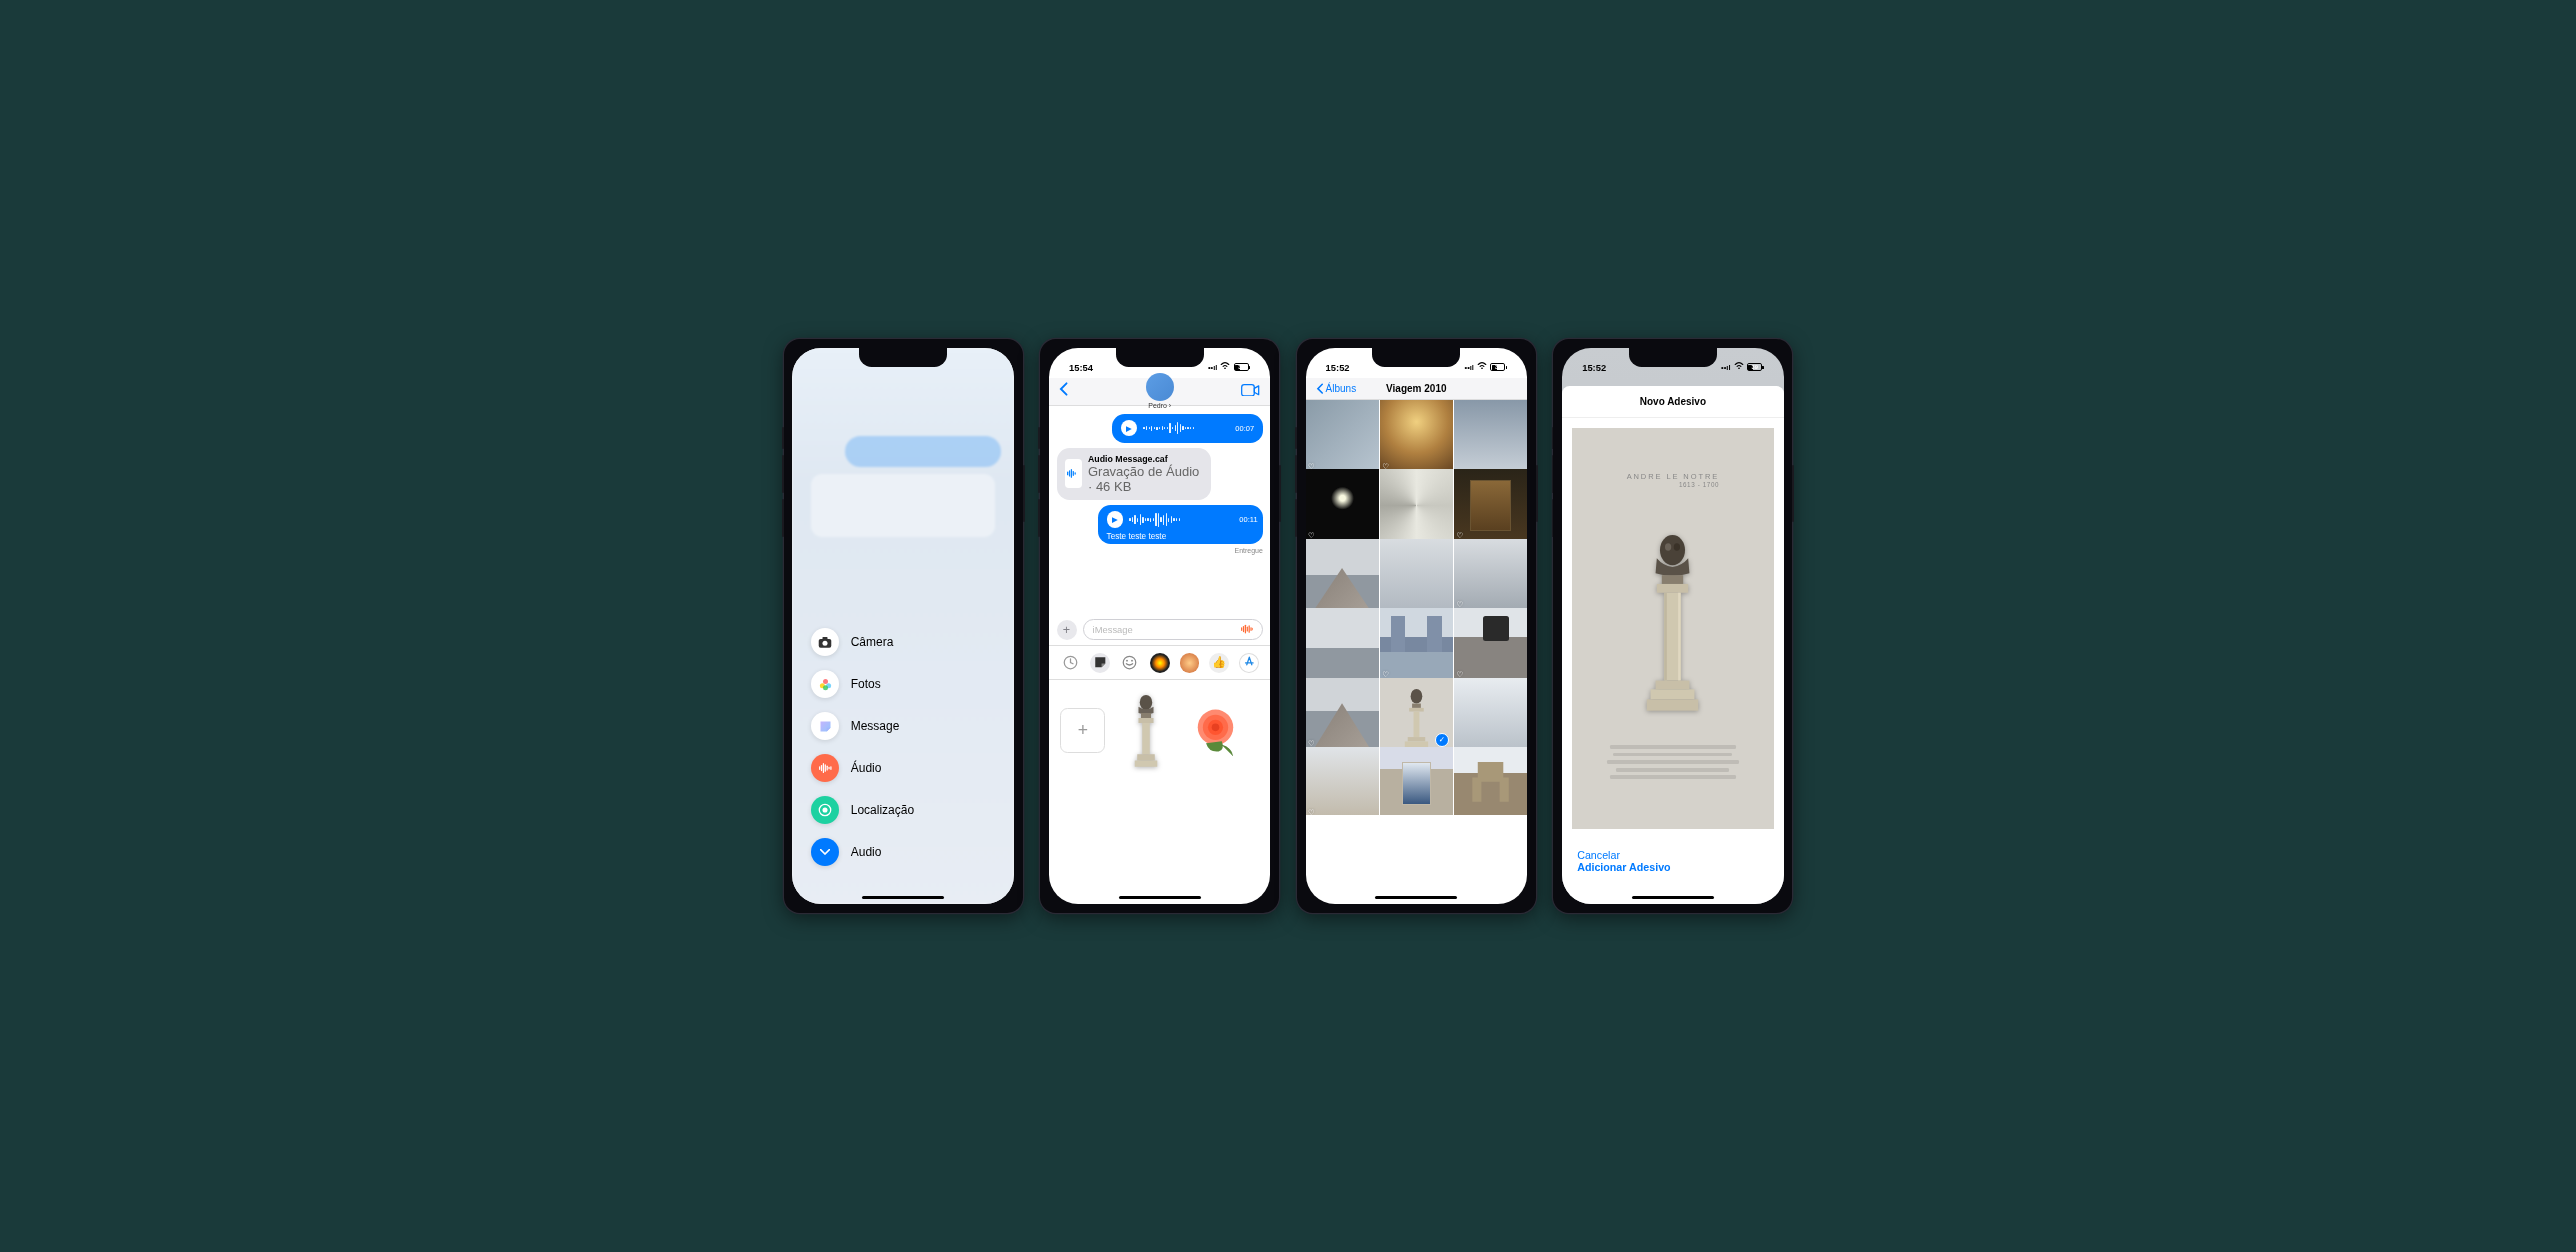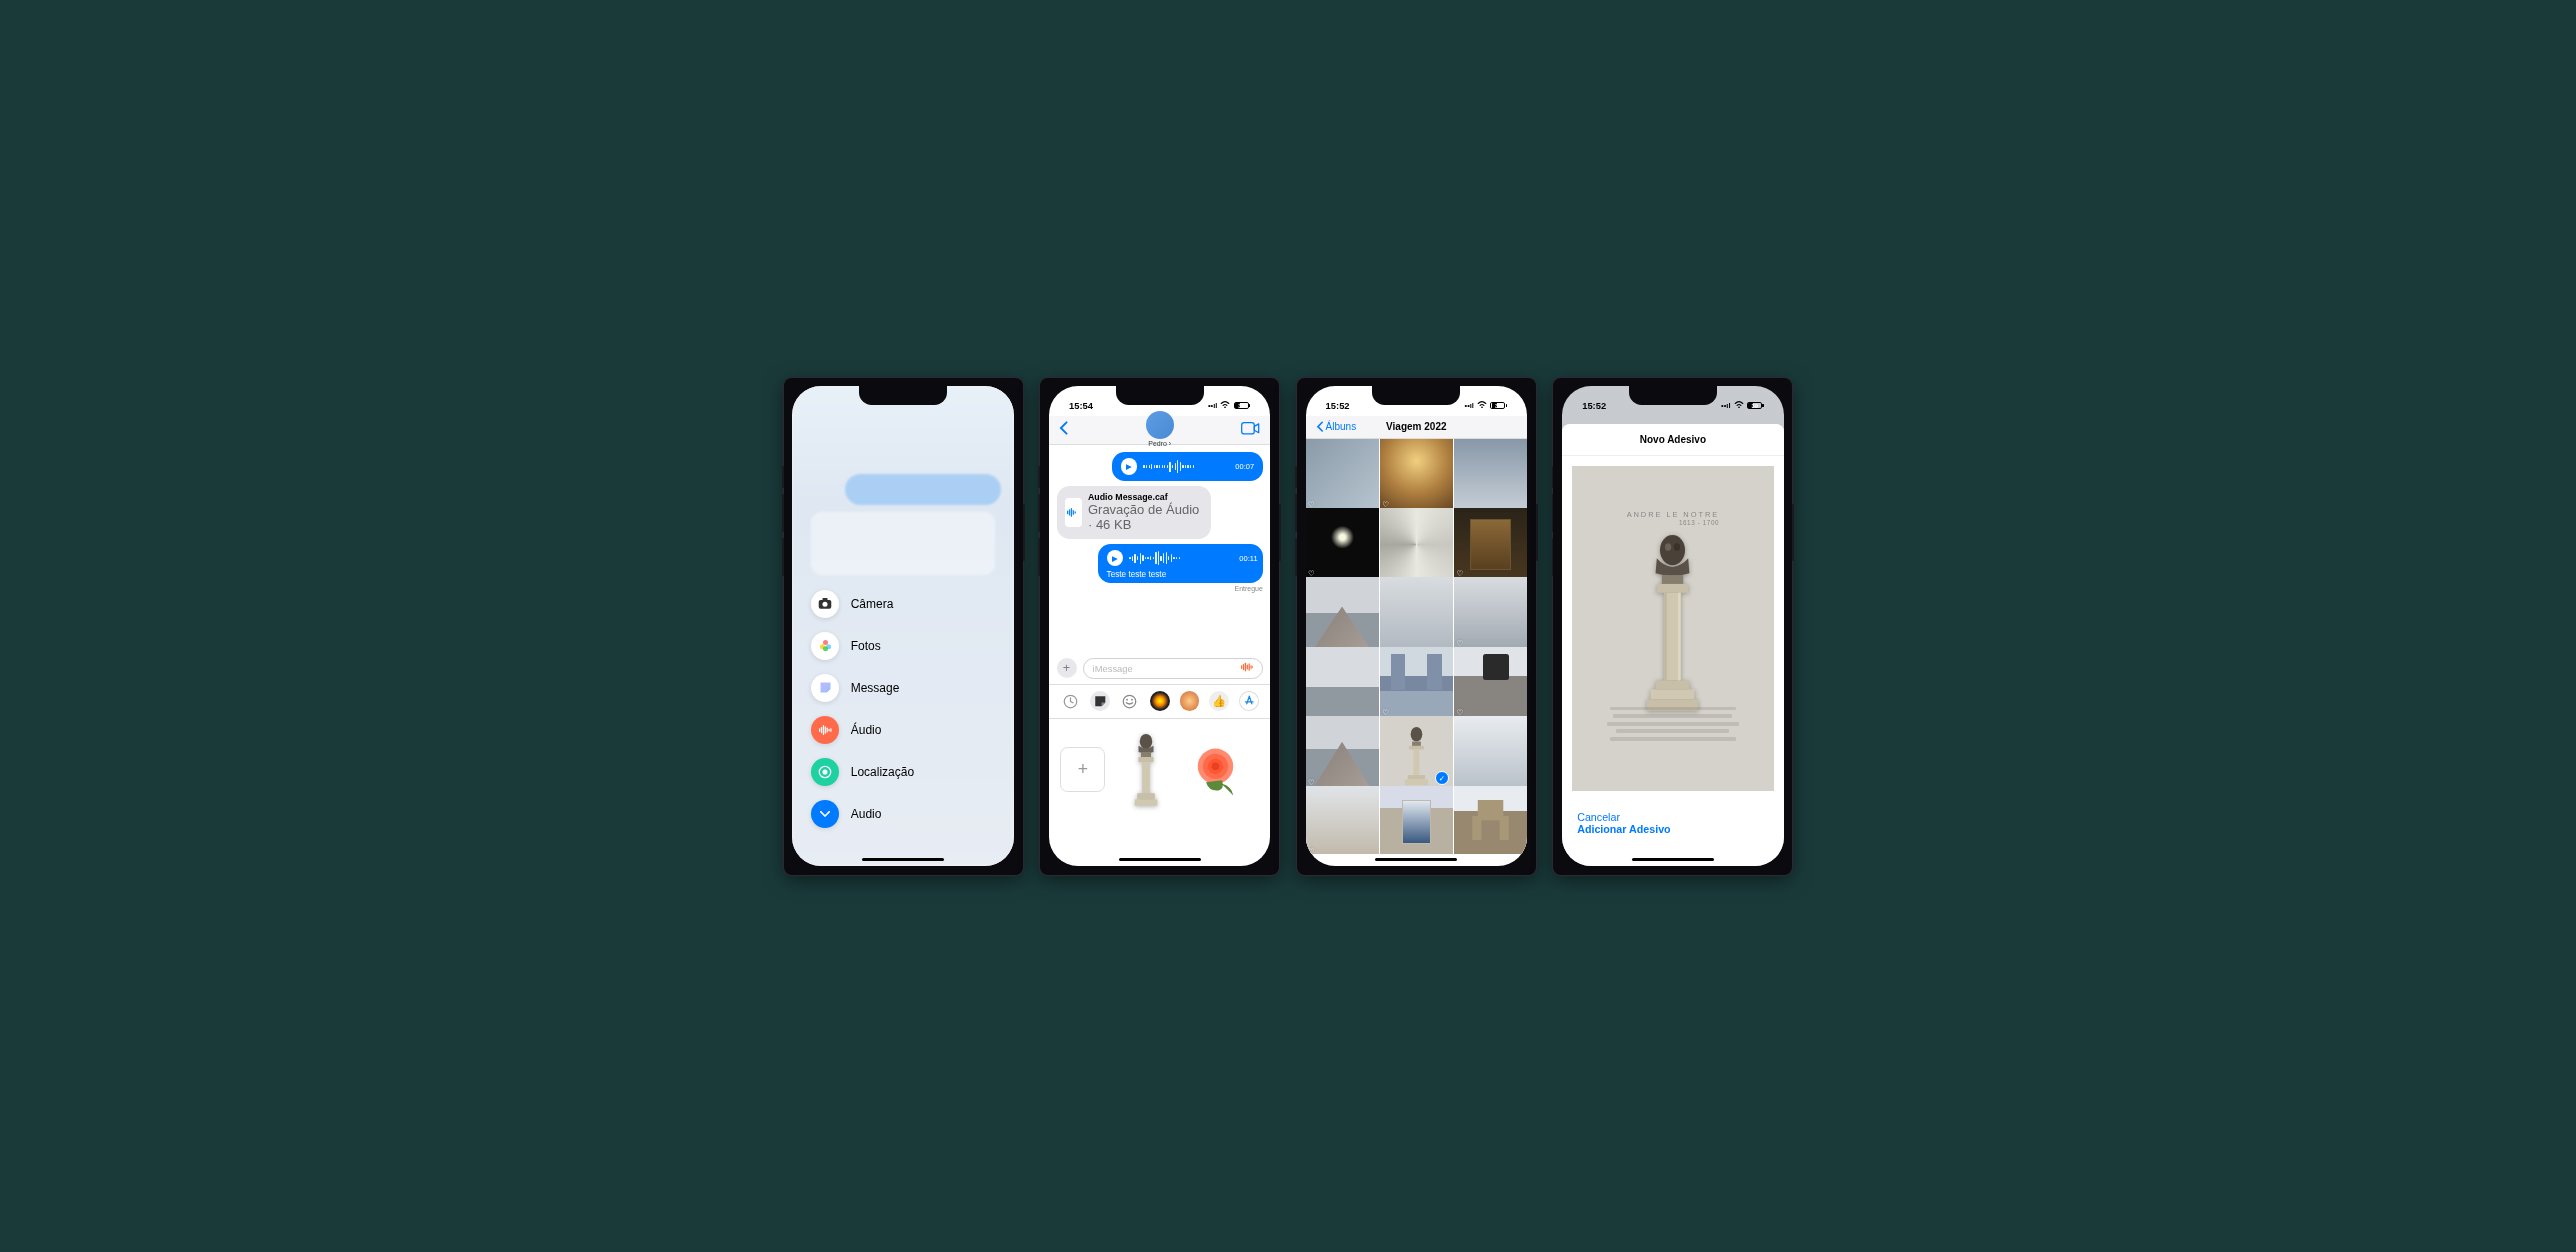--- a/index.html
+++ b/index.html
@@ -9,23 +9,23 @@
   display: flex;
   justify-content: center;
   align-items: center;
   gap: 17.6px;
   padding: 12.6px;
   min-height: 100vh;
 }
 
 .phone {
   width: 239px;
-  height: 497px;
+  height: 574px;
   background: #0a0a0f;
-  border-radius: 8px;
+  border-radius: 16px;
   padding: 8.8px;
   position: relative;
   box-shadow: 0 0 0 1.3px #2a2a35, 0 5px 19px rgba(0,0,0,0.5);
 }
 
 .phone::before {
   content: '';
   position: absolute;
   top: 8.8px;
   left: 50%;
@@ -673,21 +673,21 @@
           </span>
       </div>
     </div>
     <div class="p3-header">
       <span class="p3-back">
           <svg width="7.5" height="11.3" viewBox="0 0 12 18" style="margin-right:2.5px;">
             <path d="M10 2 L3 9 L10 16" stroke="#007AFF" stroke-width="2.5" fill="none" stroke-linecap="round"></path>
           </svg>
           <span>Álbuns</span>
         </span>
-      <span class="p3-title">Viagem 2022</span>
+      <span class="p3-title">Viagem 2010</span>
     </div>
     <div class="p3-grid">
       <div class="p3-cell" style="background:linear-gradient(135deg,#8a9ba8,#b8c5d0);">
           <span class="p3-heart">♡</span>
         </div>
       <div class="p3-cell" style="background:radial-gradient(circle at 50% 30%,#f0d080,#b08040,#604020);">
           <span class="p3-heart">♡</span>
         </div>
       <div class="p3-cell" style="background:linear-gradient(#8898a8,#c8d0d8);"></div>
       <div class="p3-cell" style="background:radial-gradient(circle at 50% 40%,#f8f8e0 5%,#0a0a0a 20%);">

